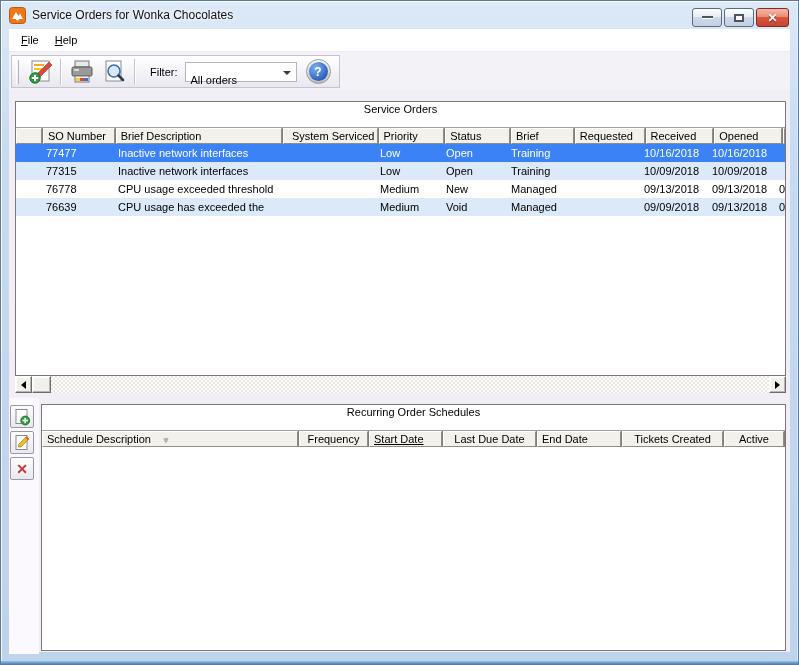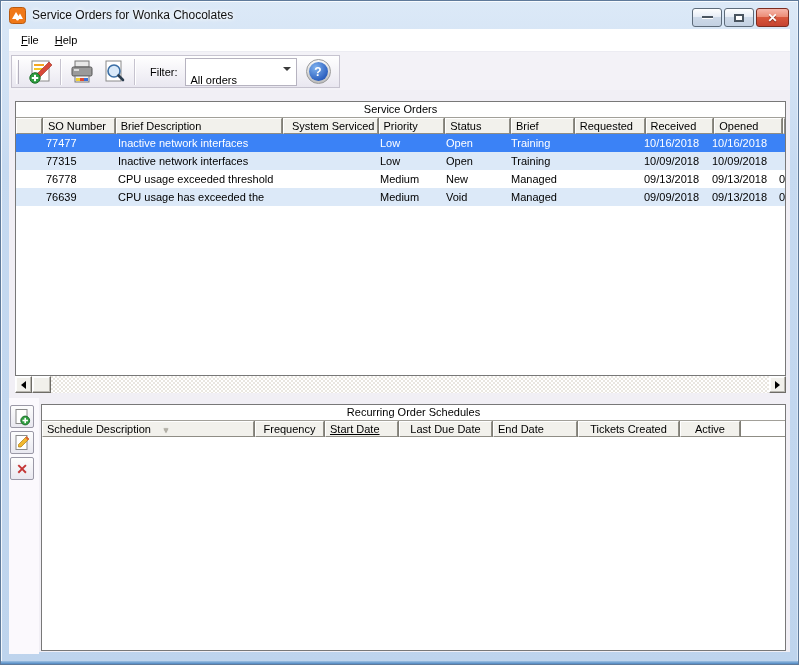--- a/index.html
+++ b/index.html
@@ -47,21 +47,21 @@
   .toolbar-panel{position:absolute; left:2px; top:3px; height:33px;
     display:flex; align-items:center; padding:2px 8px 2px 2px;
     border:1px solid #c6c3cf; background:linear-gradient(180deg,#ffffff,#e9e7f0);}
   .gripper{width:3px; height:24px; margin:0 5px 0 2px;
     border-left:1px solid #ffffff; border-right:1px solid #b4b1bf;}
   .tool-btn{width:32px; height:29px; display:flex; align-items:center;
     justify-content:center; background:transparent; border:none; cursor:pointer;}
   .tb-sep{width:2px; height:26px; margin:0 4px;
     border-left:1px solid #c6c3cf; border-right:1px solid #ffffff;}
   .filter-label{margin:0 7px 0 10px;}
-  .combo{position:relative; width:112px; height:28px; background:#fff;
+  .combo{position:relative; width:112px; height:20px; background:#fff;
     border:1px solid #b6b3c0; display:flex; align-items:center; padding:16px 18px 0 5px;
     cursor:default;}
   .combo-arrow{position:absolute; right:5px; top:8px; width:0; height:0;
     border-left:4px solid transparent; border-right:4px solid transparent;
     border-top:4px solid #3b3b3b;}
   .help-btn{width:25px; height:25px; margin-left:9px; border-radius:50%;
     background:linear-gradient(180deg,#fafafa,#bdbdbd); border:1px solid #9a9a9a;
     display:flex; align-items:center; justify-content:center; cursor:pointer;}
   .help-inner{width:19px; height:19px; border-radius:50%;
     background:radial-gradient(circle at 35% 30%,#7fb2ef,#2e62c0 70%,#1c4aa0);
@@ -69,21 +69,21 @@
     align-items:center; justify-content:center;}
 
   
   .client-bg{position:absolute; top:89px; left:8px; right:8px; bottom:12px;
     background:#f1eff5;}
   .left-strip{position:absolute; left:8px; top:397px; width:30px; height:256px;
     background:#fbf9fd;}
 
   
   .grid{position:absolute; background:#fff; border:1px solid #787878;}
-  .grid-caption{height:16px; line-height:15px; text-align:center;
+  .grid-caption{height:26px; line-height:15px; text-align:center;
     border-bottom:1px solid #a2a099; background:#fff;}
   .grid-header{display:flex; height:16px; background:#807e76;}
   .hcell{background:#f2f1ec; border:1px solid;
     border-color:#ffffff #8f8d85 #8f8d85 #ffffff;
     margin-right:1px; padding:1px 4px 0 4px; white-space:nowrap; overflow:hidden;
     cursor:default; line-height:13px;}
   .hfill{flex:1; background:#f2f1ec; border:1px solid;
     border-color:#ffffff #8f8d85 #8f8d85 #ffffff;}
   .hfill-flat{flex:1; background:#ffffff; border-bottom:1px solid #8f8d85;}
   .grid-body{background:#fff;}
@@ -94,21 +94,21 @@
   .t-right{padding-right:6px;}
   .t-center{text-align:center;}
 
   
   .c-sel{width:26px;} .c-so{width:72px;} .c-desc{width:167px;}
   .c-sys{width:95px; padding-left:8px;} .c-pri{width:66px;} .c-sta{width:65px;}
   .c-typ{width:63px;} .c-req{width:70px;} .c-rec{width:68px;} .c-opn{width:68px;}
   .c-ovf{flex:1; padding-left:3px;}
 
   
-  .r-desc{width:212px;} .r-freq{width:69px;} .r-start{width:73px;text-decoration:underline;}
+  .r-desc{width:256px;} .r-freq{width:69px;} .r-start{width:73px;text-decoration:underline;}
   .r-due{width:93px;} .r-end{width:84px;} .r-tick{width:101px;} .r-act{width:60px;}
   .sort-arrow{font-size:8px; color:#b3b0a6; margin-left:8px;
     text-shadow:0 0 1px #8f8d85;}
 
   
   .hscroll{position:absolute; left:14px; top:375px; width:771px; height:17px;
     display:flex;
     background-image:repeating-conic-gradient(#ffffff 0 90deg,#e9e6e0 0 180deg);
     background-size:4px 4px;}
   .sb-btn{width:17px; height:17px; flex:0 0 auto;

